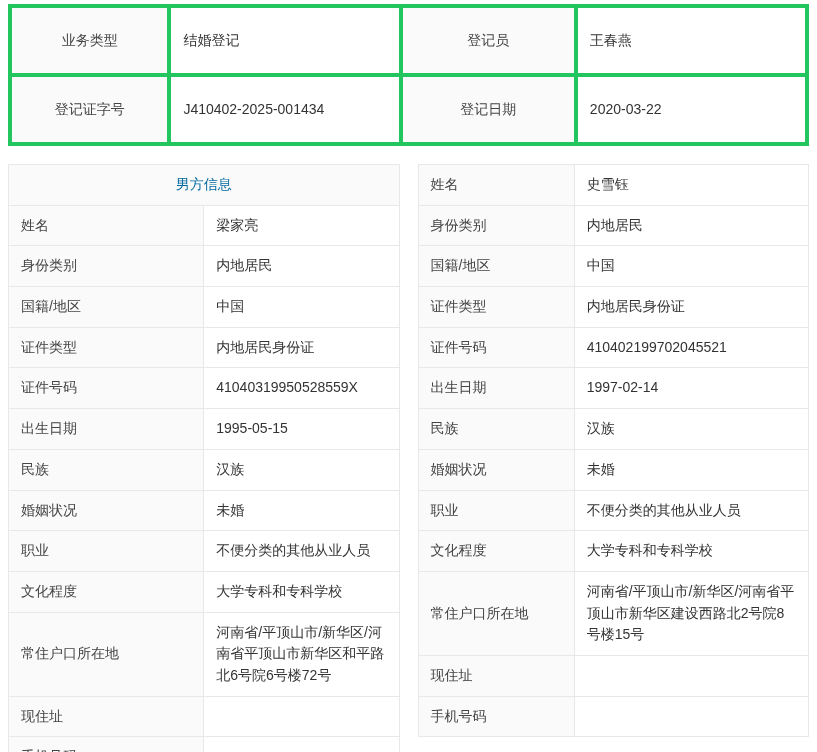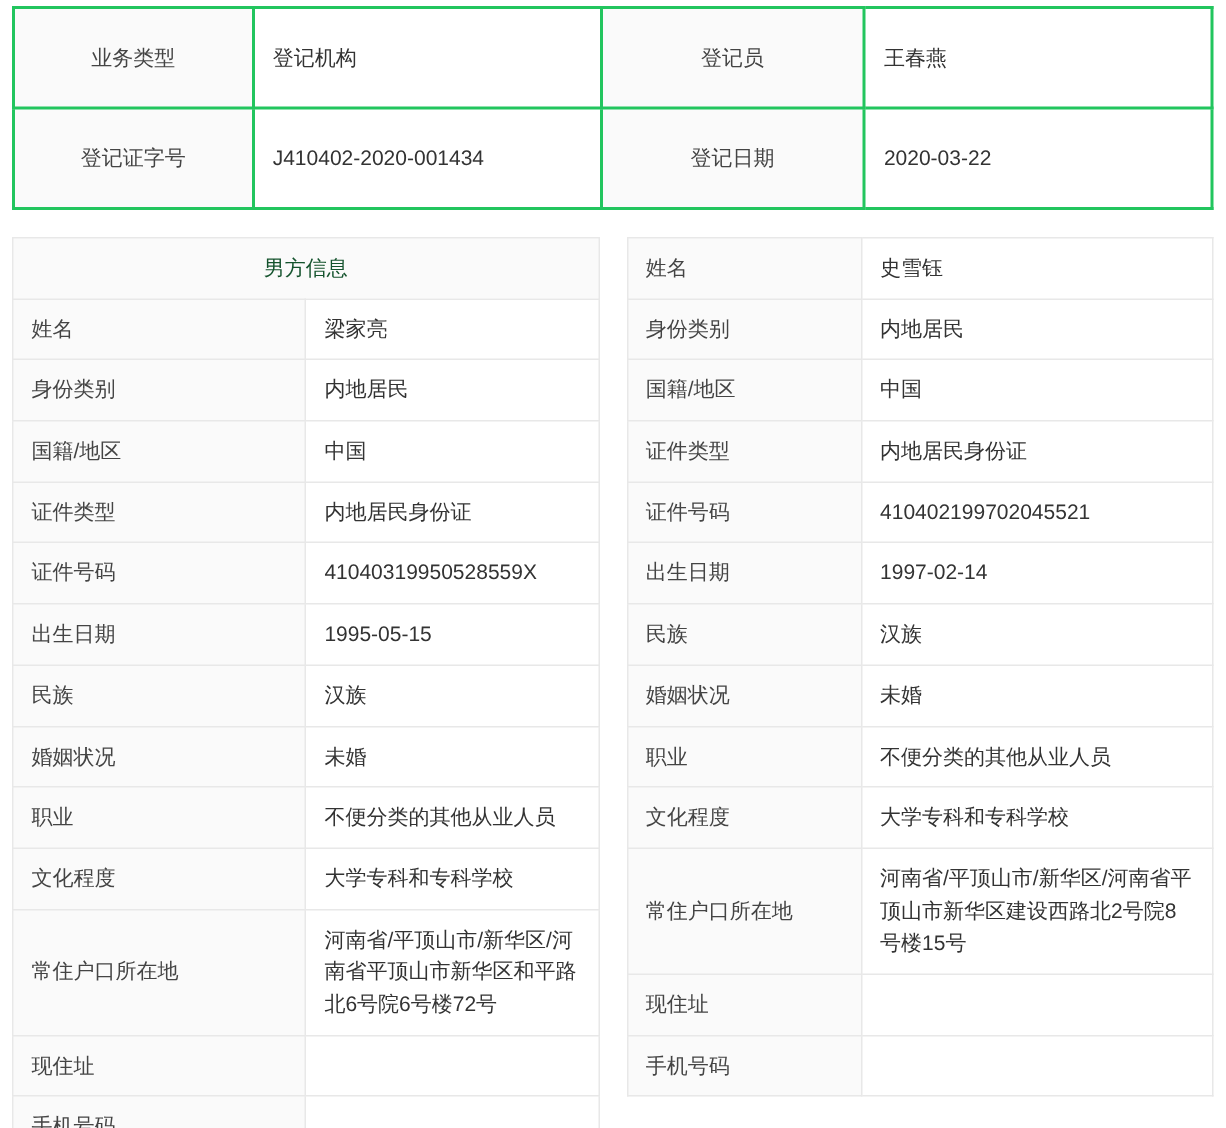--- a/index.html
+++ b/index.html
@@ -22,21 +22,21 @@
   table {
     border-collapse: collapse;
     width: 100%;
     table-layout: fixed;
   }
   .top-table {
     border: 1px solid #e8e8e8;
     margin-bottom: 18px;
   }
   .top-table td {
-    border: 2px solid #22c55e;
+    border: 4px solid #22c55e;
     padding: 22px 12px;
     vertical-align: middle;
     height: 37px;
     font-size: 14px;
     line-height: 1.5;
   }
   .lbl {
     background: #fafafa;
     color: #444444;
     text-align: center;
@@ -62,21 +62,21 @@
     border: 1px solid #e8e8e8;
     padding: 9px 12px;
     vertical-align: middle;
     font-size: 14px;
     line-height: 1.55;
     height: 39px;
   }
   .info-table .hdr {
     background: #fafafa;
     text-align: center;
-    color: #14532d;
+    color: #0369a1;
     font-weight: normal;
     height: 38px;
   }
   .info-table .lbl {
     width: 40%;
     text-align: left;
   }
   .info-table .val {
     width: 60%;
     margin-top: 19px;
@@ -86,27 +86,27 @@
 </style>
 </head>
 <body>
 
 <div class="page">
 
   <table class="top-table">
     <tbody>
       <tr>
         <td class="lbl" style="width:20%">业务类型</td>
-        <td class="val" style="width:29%">登记机构</td>
+        <td class="val" style="width:29%">结婚登记</td>
         <td class="lbl" style="width:22%">登记员</td>
         <td class="val" style="width:29%">王春燕</td>
       </tr>
       <tr>
         <td class="lbl">登记证字号</td>
-        <td class="val">J410402-2020-001434</td>
+        <td class="val">J410402-2025-001434</td>
         <td class="lbl">登记日期</td>
         <td class="val">2020-03-22</td>
       </tr>
     </tbody>
   </table>
 
   <div class="two-col">
 
     <div class="col">
       <table class="info-table">

